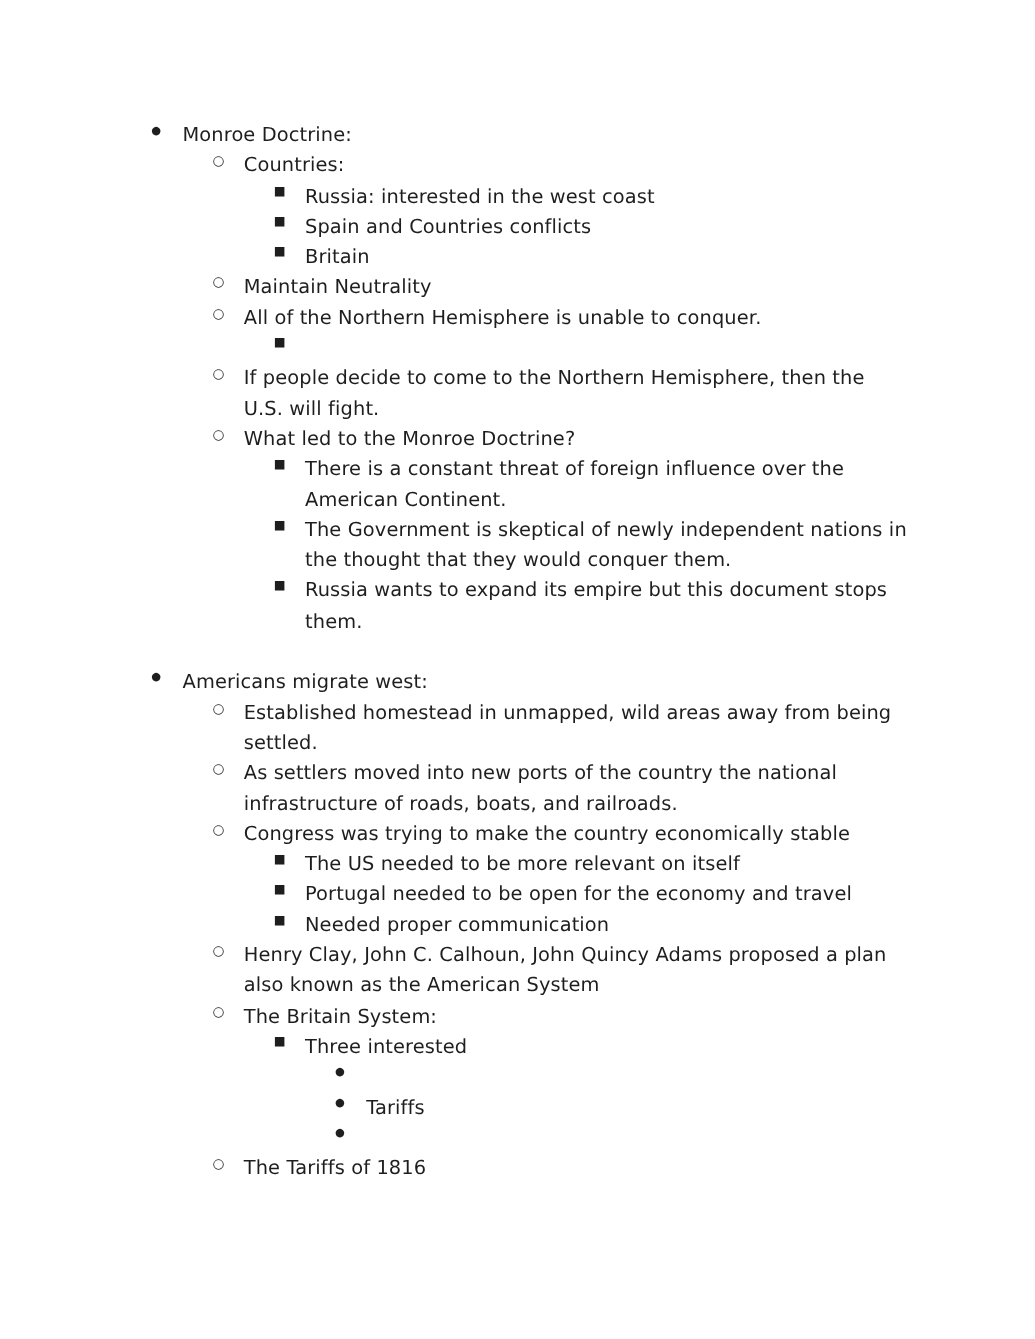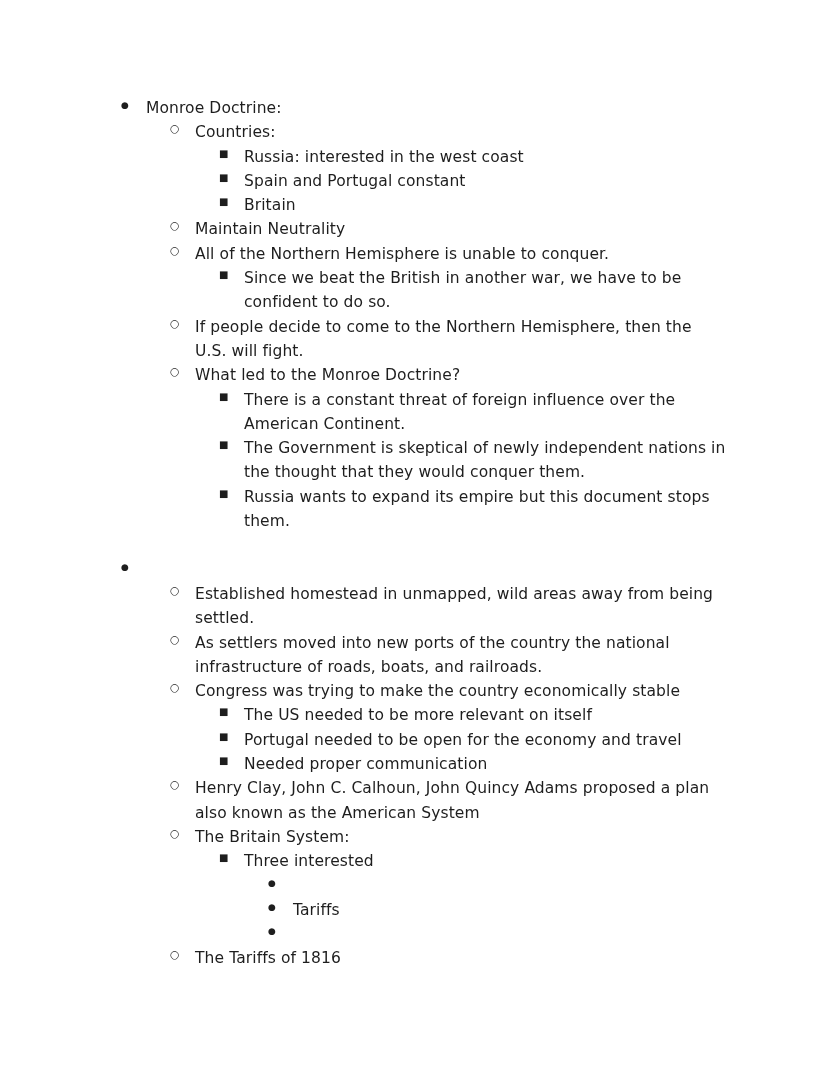--- a/index.html
+++ b/index.html
@@ -59,42 +59,40 @@
       <span class="text">Countries:</span>
     </div>
 
     <div class="item l3">
       <span class="bullet b-square">■</span>
       <span class="text">Russia: interested in the west coast</span>
     </div>
 
     <div class="item l3">
       <span class="bullet b-square">■</span>
-      <span class="text">Spain and Portugal constant</span>
+      <span class="text">Spain and Countries conflicts</span>
     </div>
 
     <div class="item l3">
       <span class="bullet b-square">■</span>
       <span class="text">Britain</span>
     </div>
 
     <div class="item l2">
       <span class="bullet b-circle">○</span>
       <span class="text">Maintain Neutrality</span>
     </div>
 
     <div class="item l2">
       <span class="bullet b-circle">○</span>
       <span class="text">All of the Northern Hemisphere is unable to conquer.</span>
     </div>
 
     <div class="item l3">
       <span class="bullet b-square">■</span>
-      <span class="text">Since we beat the British in another war, we have to be
-confident to do so.</span>
     </div>
 
     <div class="item l2">
       <span class="bullet b-circle">○</span>
       <span class="text">If people decide to come to the Northern Hemisphere, then the
 U.S. will fight.</span>
     </div>
 
     <div class="item l2">
       <span class="bullet b-circle">○</span>
@@ -116,20 +114,21 @@
     <div class="item l3">
       <span class="bullet b-square">■</span>
       <span class="text">Russia wants to expand its empire but this document stops
 them.</span>
     </div>
 
     <div class="spacer"></div>
 
     <div class="item l1">
       <span class="bullet b-disc">●</span>
+      <span class="text">Americans migrate west:</span>
     </div>
 
     <div class="item l2">
       <span class="bullet b-circle">○</span>
       <span class="text">Established homestead in unmapped, wild areas away from being
 settled.</span>
     </div>
 
     <div class="item l2">
       <span class="bullet b-circle">○</span>

